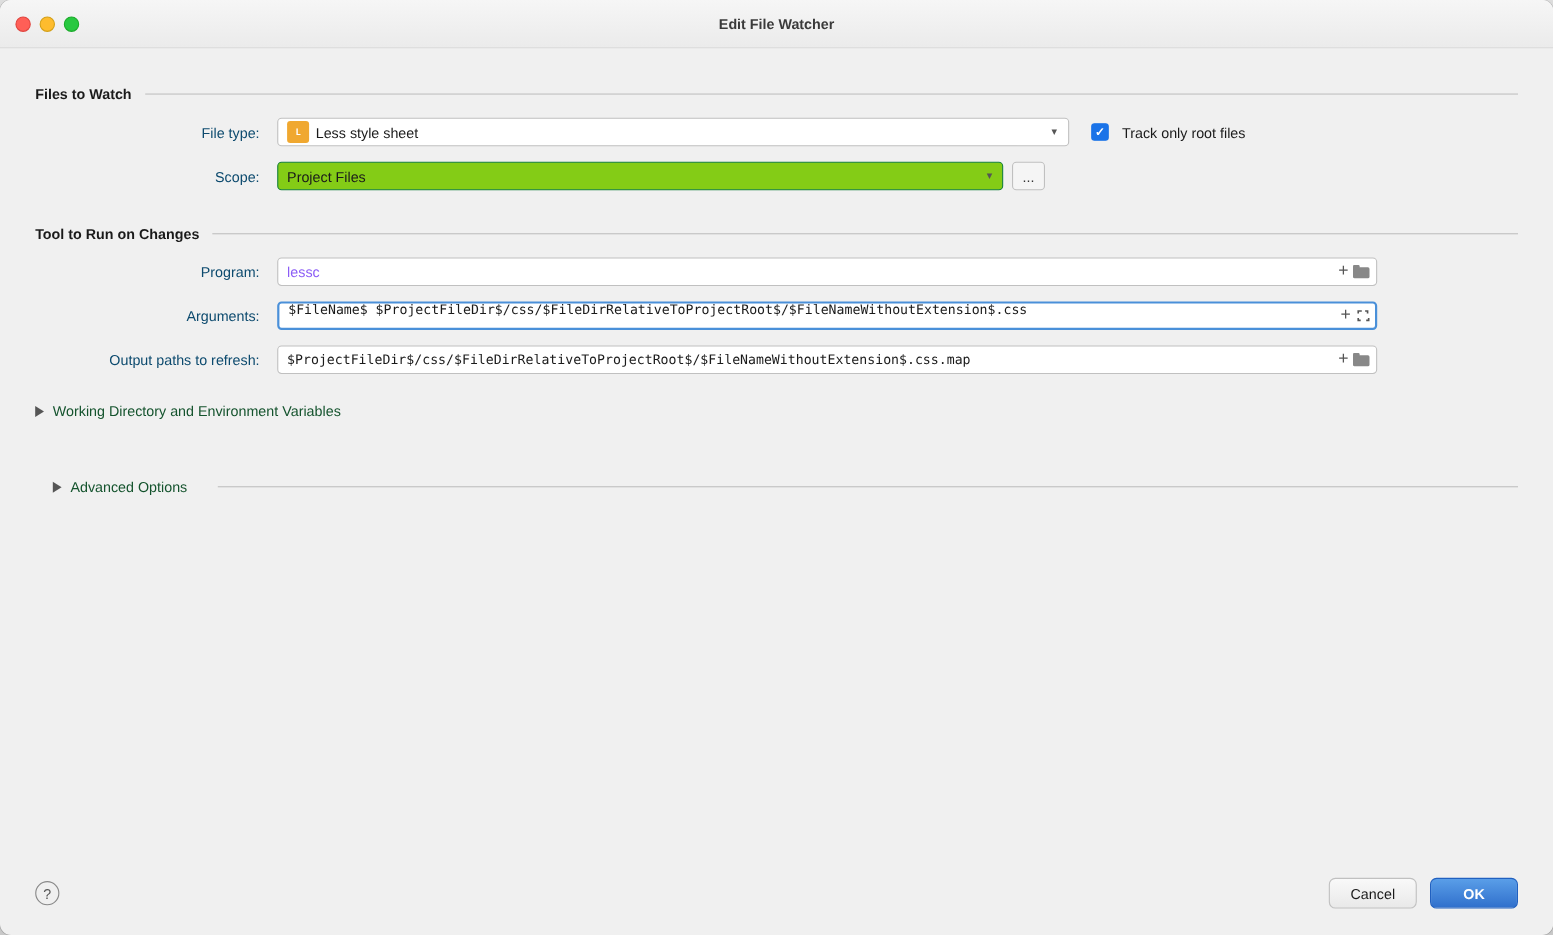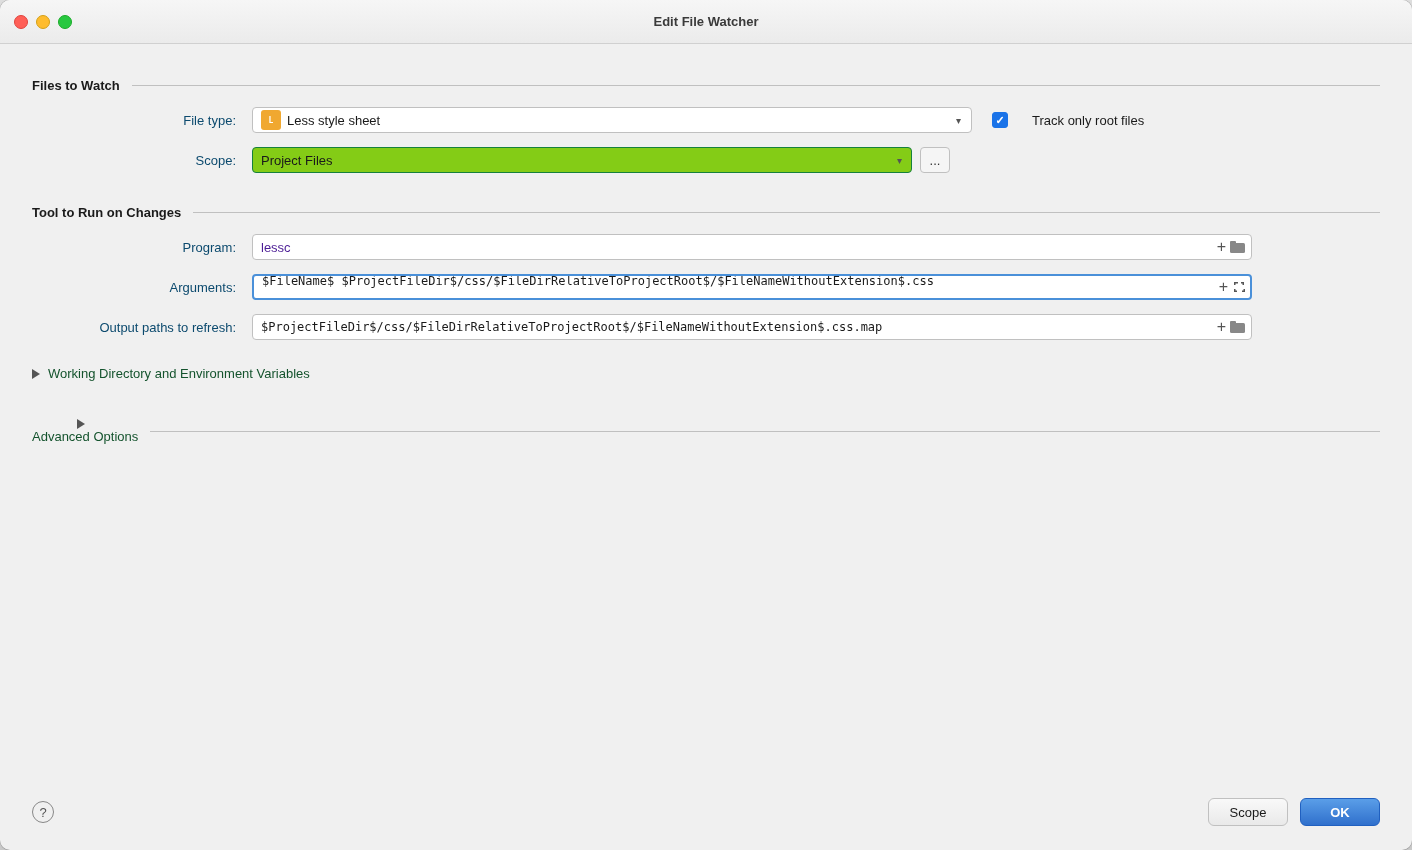--- a/index.html
+++ b/index.html
@@ -171,21 +171,21 @@
       color: #1a1a1a;
       cursor: pointer;
       position: relative;
       width: 720px;
     }
 
     .track-root-wrapper {
       display: flex;
       align-items: center;
       margin-left: 20px;
-      gap: 24px;
+      gap: 12px;
     }
 
     .checkbox-blue {
       width: 16px;
       height: 16px;
       background: #1a73e8;
       border: 1px solid #1a73e8;
       border-radius: 3px;
       display: flex;
       align-items: center;
@@ -239,21 +239,21 @@
       align-items: center;
     }
 
     .text-input-full {
       height: 26px;
       border: 1px solid #c0c0c0;
       border-radius: 4px;
       background: white;
       padding: 0 60px 0 8px;
       font-size: 13px;
-      color: #4c1d95;
+      color: #8b5cf6;
       outline: none;
       width: 1000px;
     }
 
     .input-addon-buttons {
       position: absolute;
       right: 6px;
       display: flex;
       gap: 4px;
       align-items: center;
@@ -500,29 +500,29 @@
       </div>
     </div>
 
     <div class="collapsible-row tool-section">
       <div class="triangle-right"></div>
       <span class="collapsible-label">Working Directory and Environment Variables</span>
     </div>
 
     <div class="advanced-section">
       <div class="section-header">
-        <div class="collapsible-row" style="margin:0;padding:0;flex-direction:column;">
+        <div class="collapsible-row" style="margin:16px;padding:0;">
           <div class="triangle-right"></div>
           <span class="collapsible-label">Advanced Options</span>
         </div>
         <div class="section-line" style="margin-left:12px;"></div>
       </div>
     </div>
 
   </div>
 
   <div class="button-row">
     <button class="help-btn">?</button>
-    <button class="cancel-btn">Scope</button>
+    <button class="cancel-btn">Cancel</button>
     <button class="ok-btn">OK</button>
   </div>
 
 </div>
 
 </body></html>

